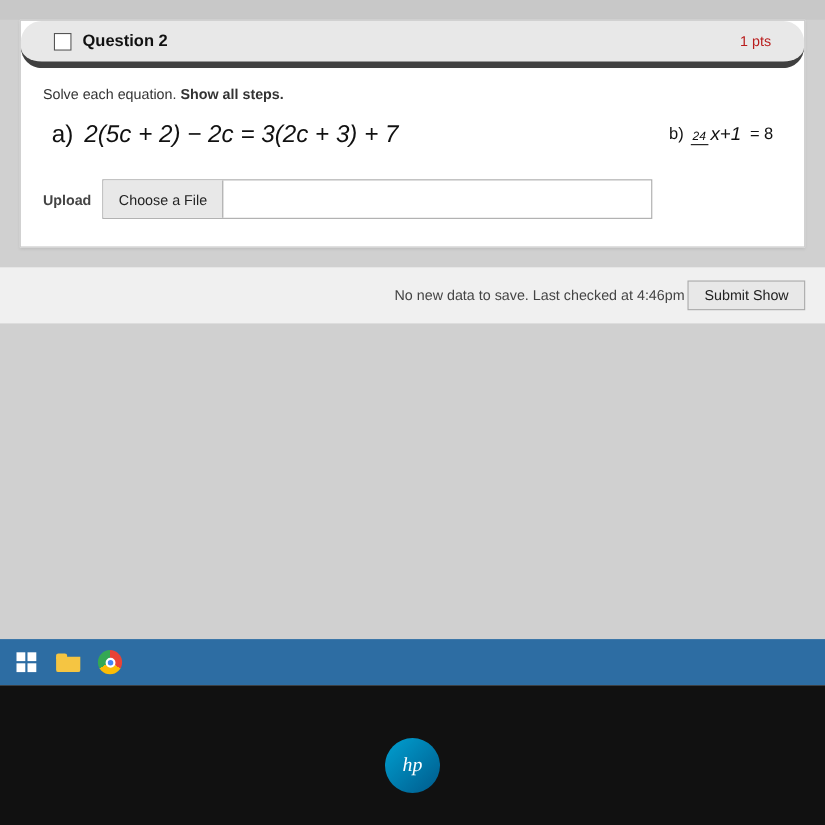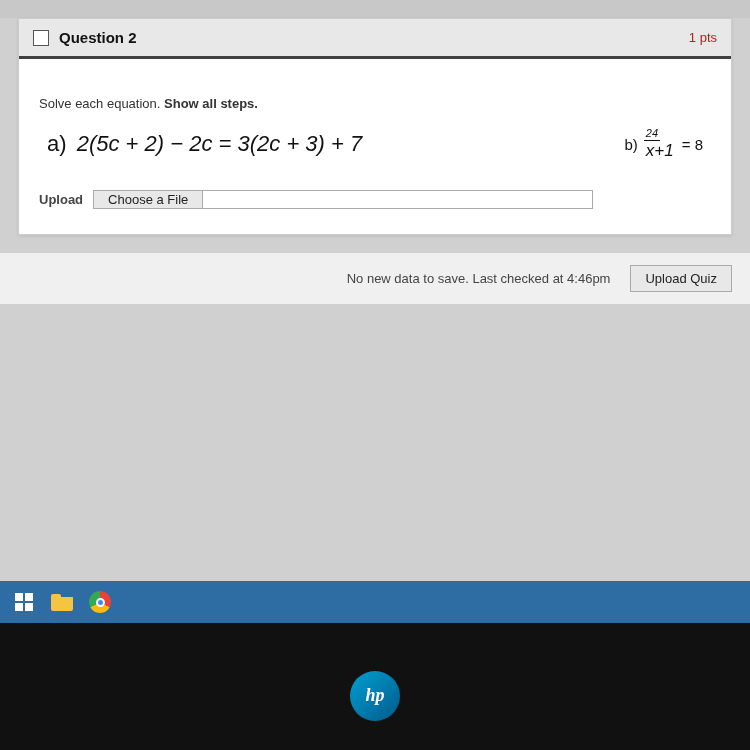--- a/index.html
+++ b/index.html
@@ -24,25 +24,26 @@
     .question-card {
       background-color: #ffffff;
       border: 1px solid #cccccc;
       margin: 18px 18px 0 18px;
       padding: 0;
       box-shadow: 0 1px 3px rgba(0,0,0,0.1);
     }
 
     .question-header {
       background-color: #e8e8e8;
-      padding: 10px 14px;
+      padding: 10px 30px;
       display: flex;
       align-items: center;
       justify-content: space-between;
-      border-bottom: 3px solid #404040;
+      border-bottom: 6px solid #404040;
+      border-radius: 19px;
     }
 
     .question-header-left {
       display: flex;
       align-items: center;
       gap: 10px;
     }
 
     .checkbox-icon {
       width: 16px;
@@ -57,21 +58,21 @@
       font-weight: bold;
       color: #111;
     }
 
     .question-pts {
       font-size: 13px;
       color: #b91c1c;
     }
 
     .question-body {
-      padding: 37px 20px 25px 20px;
+      padding: 16px 20px 25px 20px;
     }
 
     .instruction-text {
       font-size: 13px;
       color: #333;
       margin-bottom: 16px;
     }
 
     .instruction-text span {
       font-weight: bold;
@@ -106,22 +107,21 @@
       gap: 6px;
     }
 
     .equation-b .label {
       font-style: normal;
       font-weight: normal;
     }
 
     .fraction {
       display: inline-flex;
-      flex-direction: column;
-      align-items: flex-start;
+      align-items: flex-end;
       font-style: italic;
       font-size: 13px;
       vertical-align: middle;
     }
 
     .fraction .numerator {
       border-bottom: 1.5px solid #111;
       padding: 0 2px;
       font-size: 11px;
       line-height: 1.2;
@@ -144,21 +144,21 @@
       font-size: 13px;
       color: #444;
       font-weight: bold;
     }
 
     .file-upload-area {
       display: flex;
       align-items: center;
       border: 1px solid #aaa;
       background: #fff;
-      height: 19px;
+      height: 36px;
       flex: 1;
       max-width: 500px;
     }
 
     .choose-file-btn {
       background-color: #e8e8e8;
       border: none;
       border-right: 1px solid #aaa;
       padding: 0 14px;
       height: 100%;
@@ -175,21 +175,21 @@
       color: #666;
     }
 
     
     .footer-status {
       background-color: #f0f0f0;
       padding: 12px 18px;
       display: flex;
       align-items: center;
       justify-content: flex-end;
-      gap: 20px;
+      gap: 3px;
       margin-top: 18px;
     }
 
     .status-text {
       font-size: 13px;
       color: #444;
     }
 
     .submit-quiz-btn {
       background-color: #e8e8e8;
@@ -297,21 +297,21 @@
     
     .hp-logo {
       width: 50px;
       height: 50px;
       border-radius: 50%;
       background: linear-gradient(135deg, #00a0d1, #005a8b);
       display: flex;
       align-items: center;
       justify-content: center;
       font-size: 18px;
-      font-weight: bold;
+      font-weight: normal;
       color: white;
       font-style: italic;
       font-family: serif;
     }
 
     
     .math-italic {
       font-style: italic;
     }
   </style>
@@ -360,21 +360,21 @@
           <button class="choose-file-btn">Choose a File</button>
           <div class="file-name-area"></div>
         </div>
       </div>
 
     </div>
   </div>
 
   <div class="footer-status">
     <span class="status-text">No new data to save. Last checked at 4:46pm</span>
-    <button class="submit-quiz-btn">Upload Quiz</button>
+    <button class="submit-quiz-btn">Submit Show</button>
   </div>
 
   <div class="taskbar">
 
     <div class="taskbar-icon">
       <div class="win-icon">
         <div></div>
           <div></div>
           <div></div>
           <div></div>

